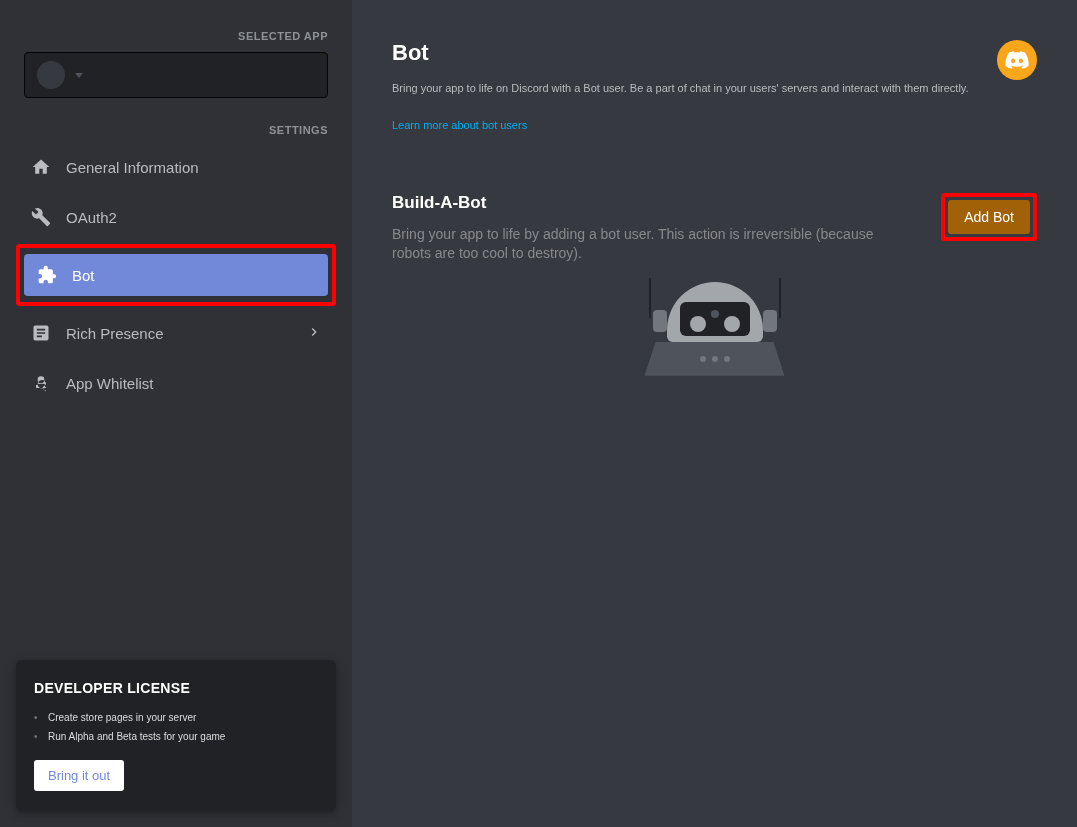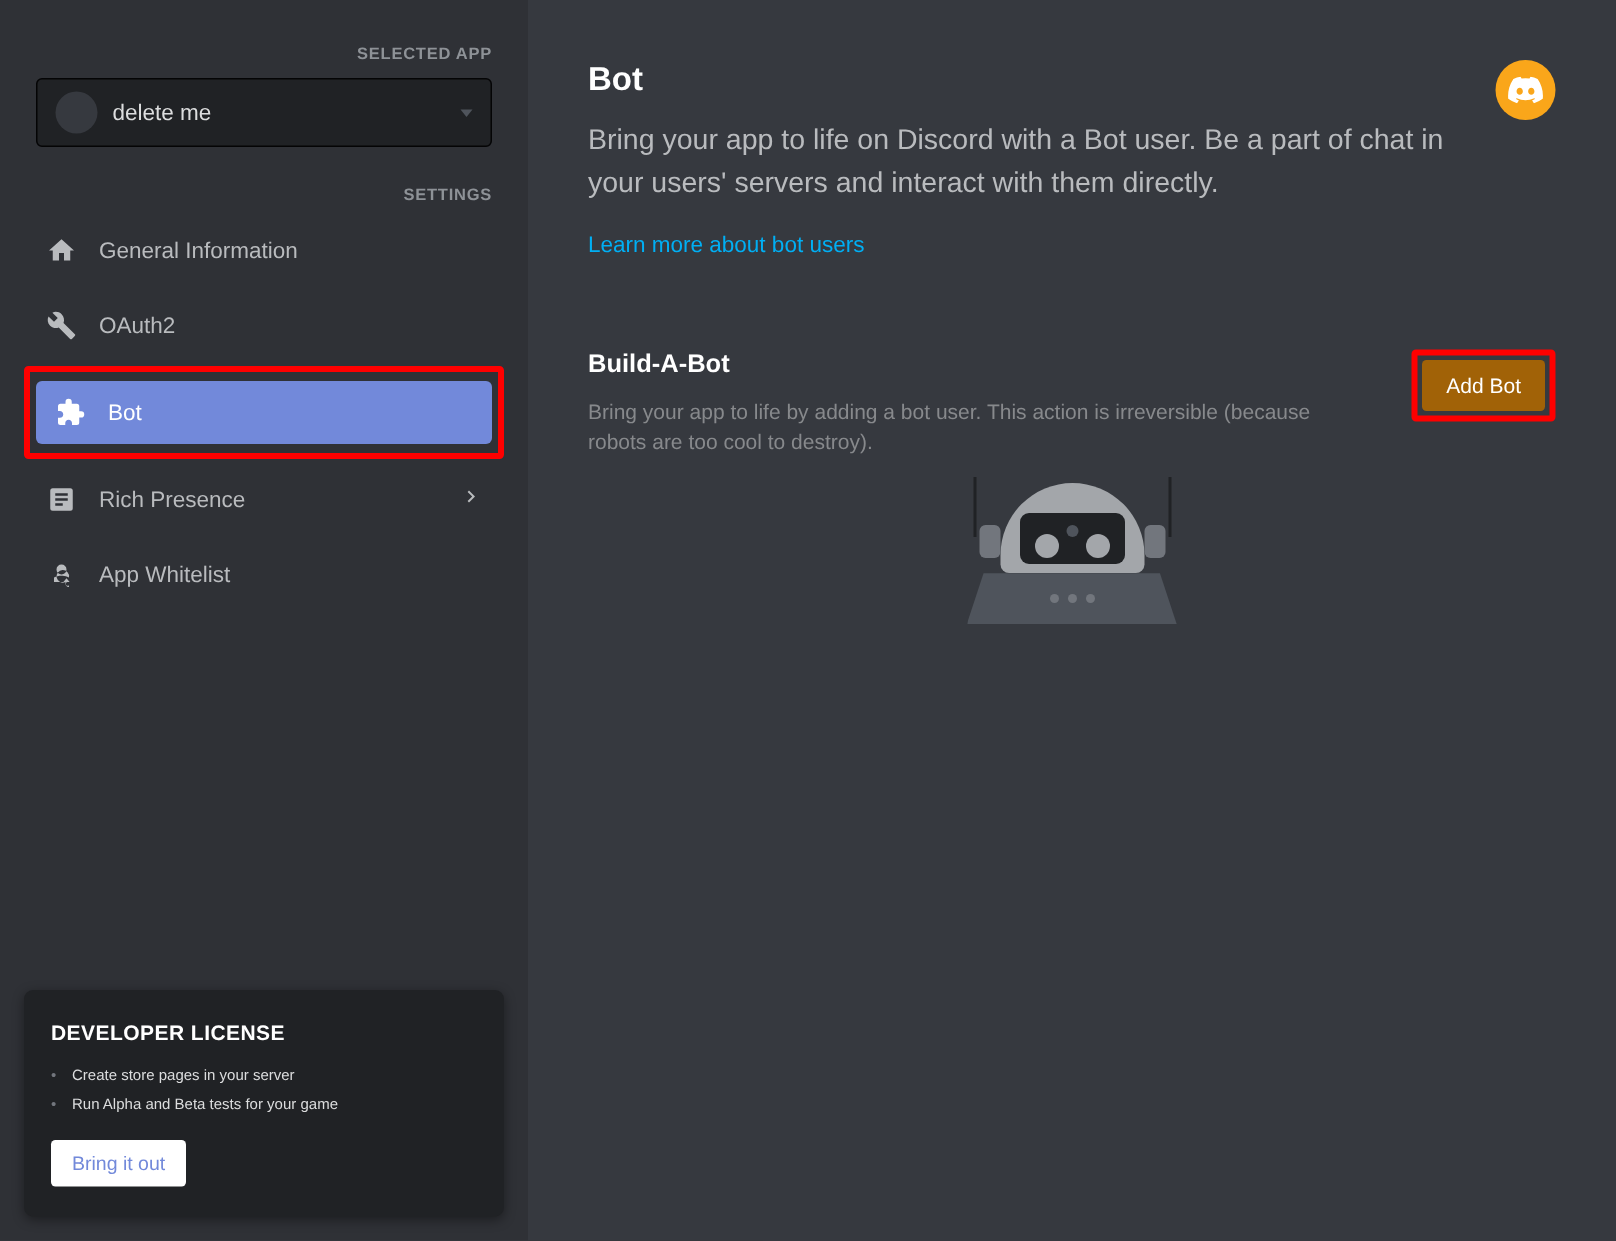--- a/index.html
+++ b/index.html
@@ -167,28 +167,28 @@
     align-items: flex-start;
   }
   .page-title {
     color: #fff;
     font-size: 22px;
     font-weight: 700;
     margin-bottom: 14px;
   }
   .page-subtitle {
     color: #b9bbbe;
-    font-size: 19px;
+    font-size: 11px;
     line-height: 1.5;
     max-width: 610px;
     margin-bottom: 18px;
   }
   .link {
     color: #00aff4;
-    font-size: 15px;
+    font-size: 11px;
     cursor: pointer;
   }
   .discord-logo-round {
     width: 40px;
     height: 40px;
     border-radius: 50%;
     background: #faa61a;
     display: flex;
     align-items: center;
     justify-content: center;
@@ -311,21 +311,20 @@
 </style>
 </head>
 <body>
 
 <aside class="sidebar">
 
 
   <div class="section-label">SELECTED APP</div>
   <div class="selected-app">
     <div class="selected-app-avatar"></div>
-    <div class="selected-app-name">delete me</div>
     <div class="caret-down"></div>
   </div>
 
   <div class="section-label">SETTINGS</div>
 
   <div class="nav-item">
     <span class="nav-icon">
       <svg width="20" height="20" viewBox="0 0 24 24">
           <path d="M10 20v-6h4v6h5v-8h3L12 3 2 12h3v8z"></path>
         </svg>

